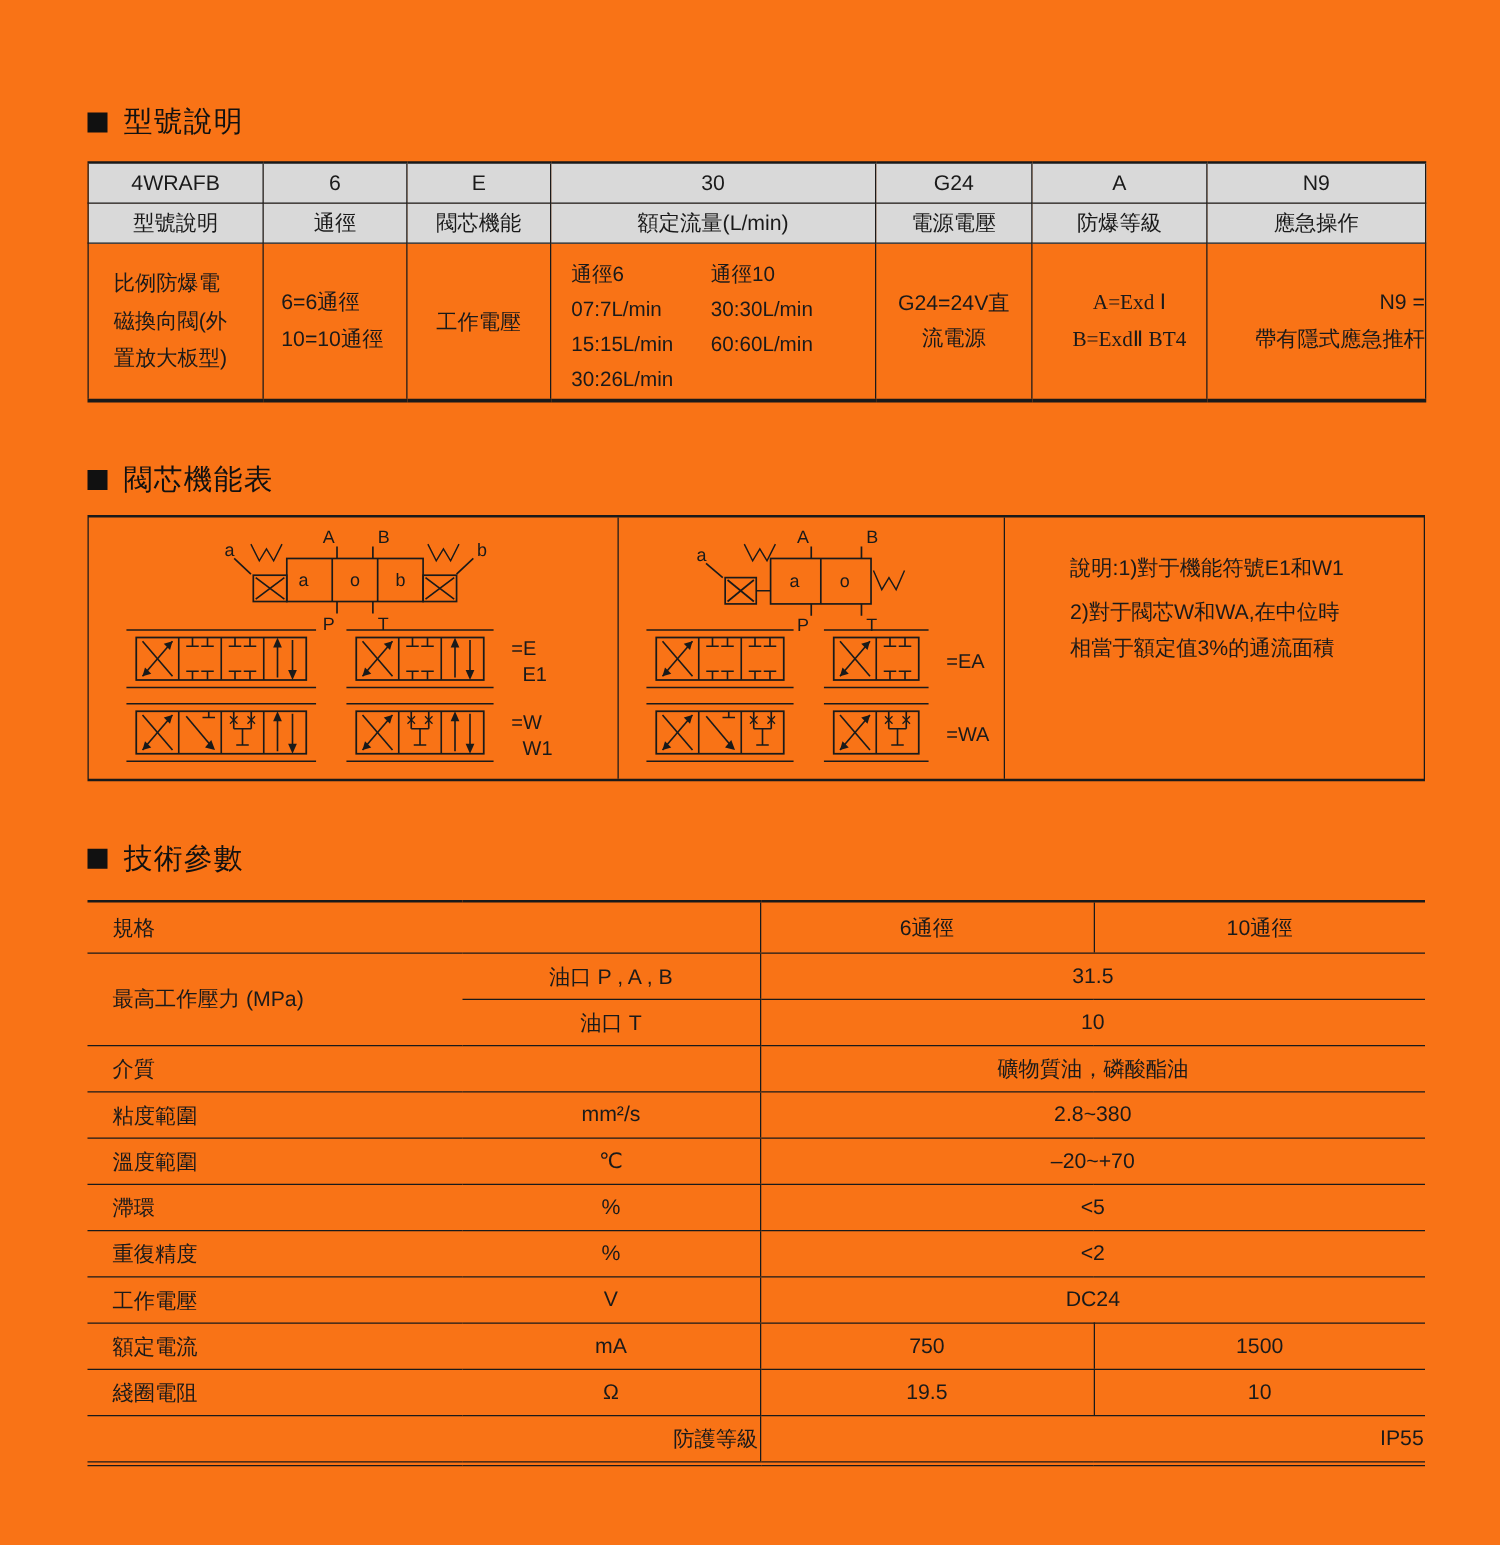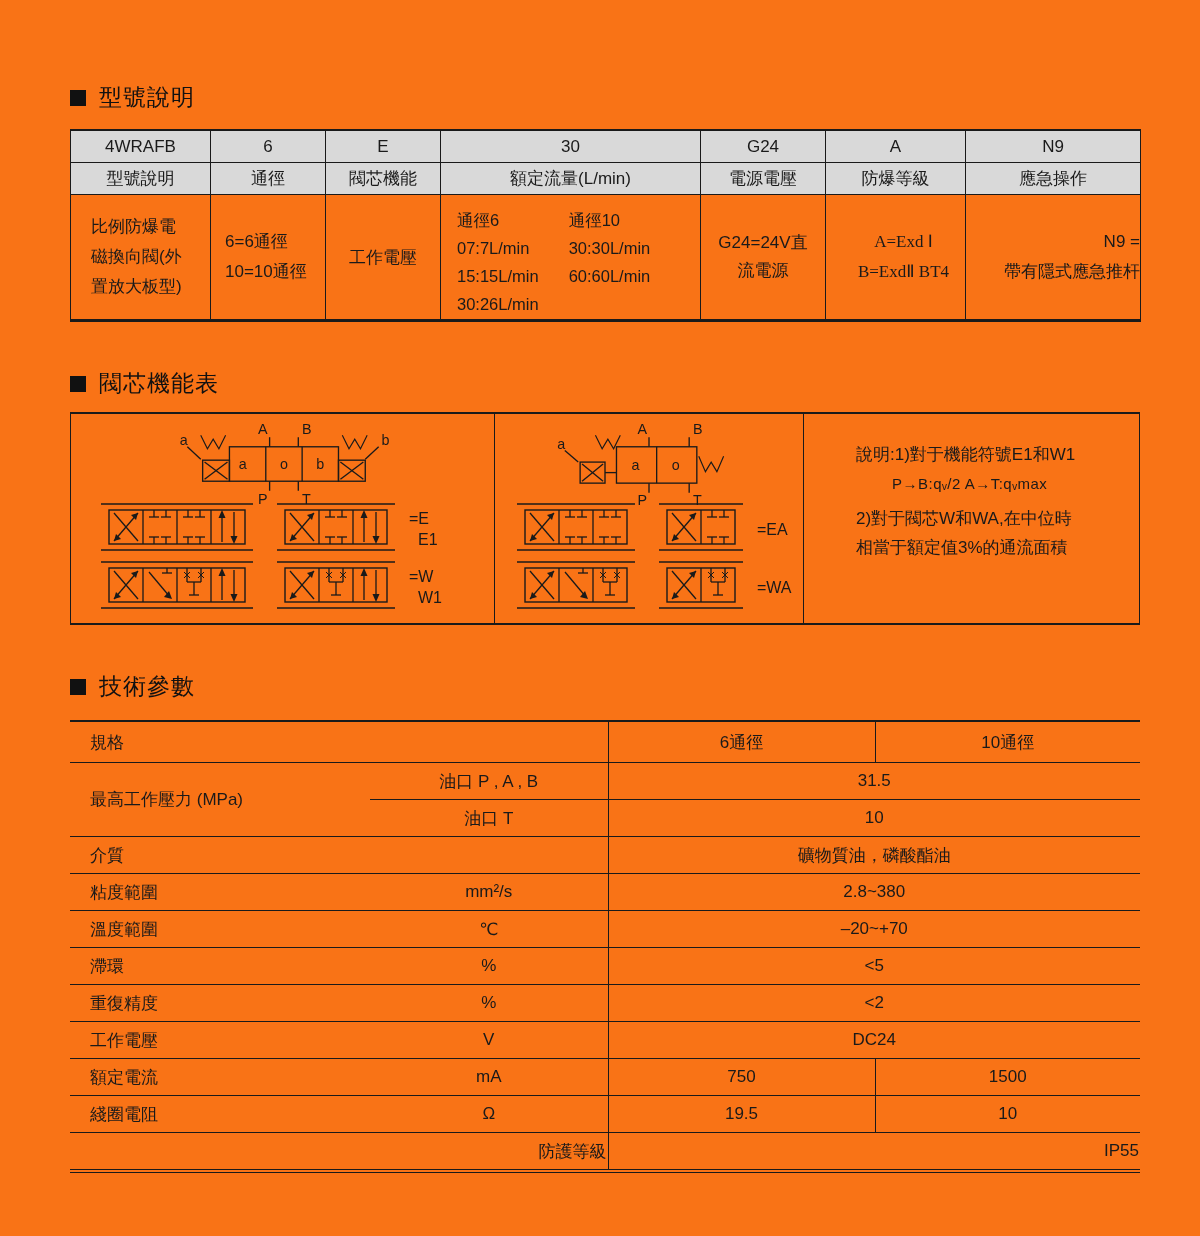--- a/index.html
+++ b/index.html
@@ -427,21 +427,20 @@
                 <line x1="69" y1="12" x2="63" y2="18" stroke="#1a1a1a" stroke-width="1"></line>
               </svg></div>
         <div class="slabel">
           <div>=WA</div>
         </div>
       </div>
     </div>
 
     <div class="col notes">
       <div>說明:1)對于機能符號E1和W1</div>
-      <div class="sub">P→B:qᵥ/2  A→T:qᵥmax</div>
       <div class="p2">2)對于閥芯W和WA,在中位時</div>
       <div>相當于額定值3%的通流面積</div>
     </div>
   </div>
 
   <div class="sec-title" style="margin-top:46px">
     <div class="sq"></div>
     <span>技術參數</span>
   </div>
 

